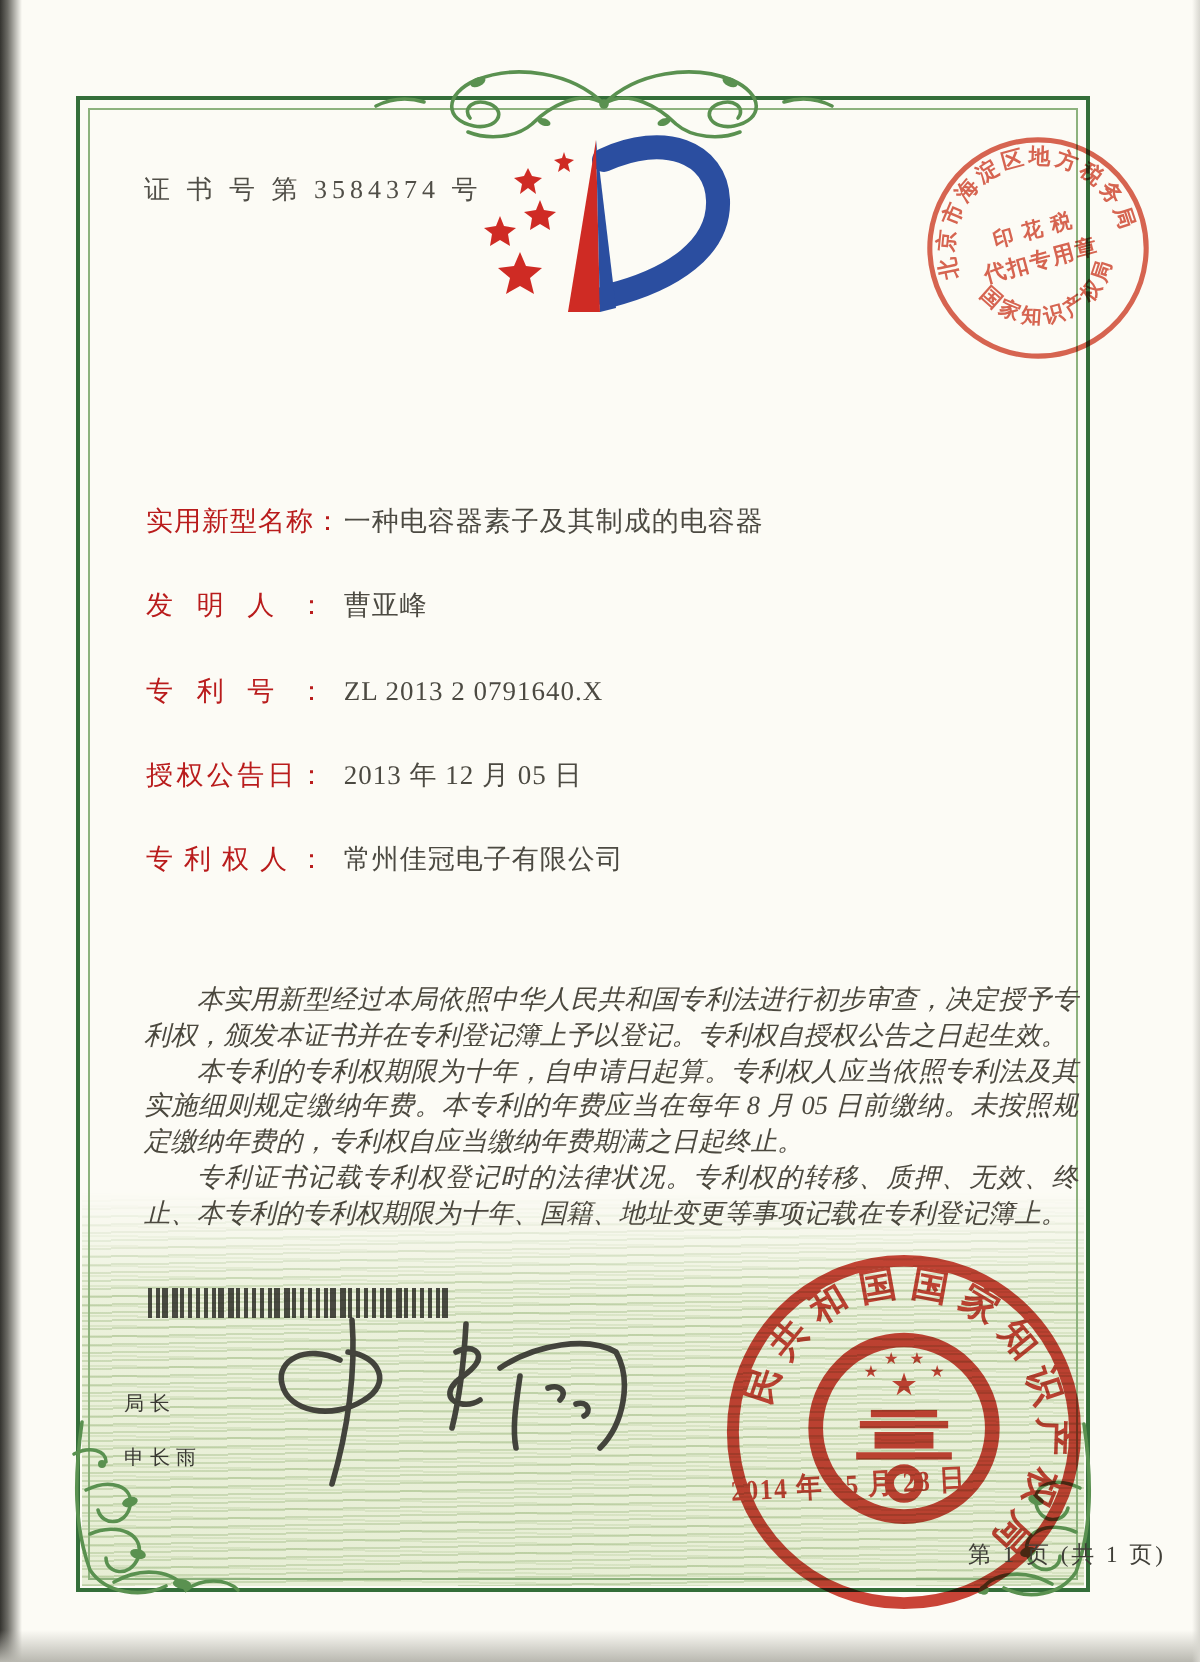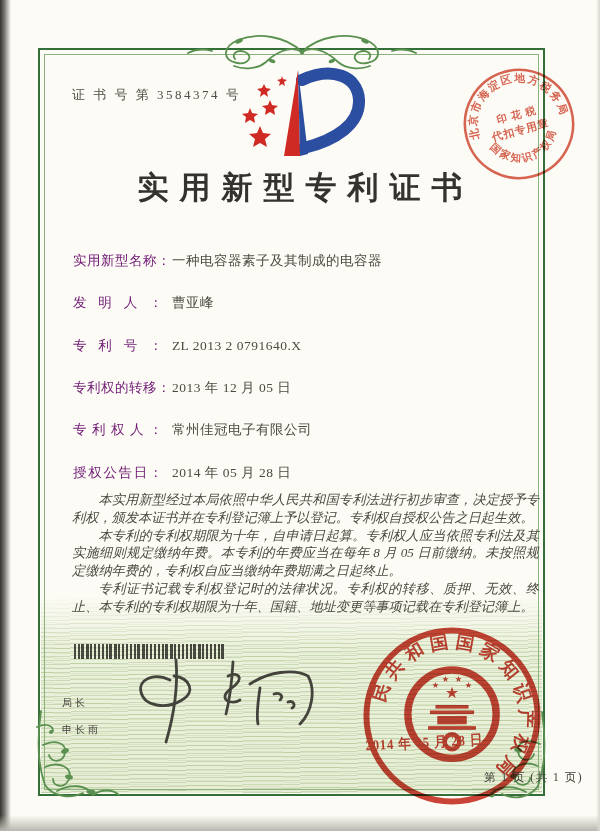--- a/index.html
+++ b/index.html
@@ -32,21 +32,21 @@
     -webkit-mask:linear-gradient(to bottom,transparent 0,#000 52px);
     mask:linear-gradient(to bottom,transparent 0,#000 52px);}
 
   .certno{position:absolute;left:72px;top:86px;font-size:13px;letter-spacing:2.5px;color:#504e47;}
   .title{position:absolute;left:0;top:167px;width:600px;text-align:center;
     font-size:31px;font-weight:bold;letter-spacing:11px;text-indent:11px;color:#33322d;}
 
   .logo{position:absolute;left:226px;top:64px;width:150px;height:102px;}
 
   .field{position:absolute;left:73px;font-size:13.5px;color:#4c4a42;letter-spacing:.5px;white-space:nowrap;}
-  .flabel{display:inline-block;width:90px;text-align:justify;text-align-last:justify;margin-right:5px;color:#701a75;}
+  .flabel{display:inline-block;width:90px;text-align:justify;text-align-last:justify;margin-right:5px;color:#b91c1c;}
   .f0{top:252px}.f1{top:294px}.f2{top:337px}.f3{top:379px}.f4{top:421px}.f5{top:464px}
 
   .paras{position:absolute;left:72px;top:491px;width:467px;font-size:13.2px;line-height:17.8px;
     color:#4b483e;text-align:justify;font-style:italic;}
   .paras p{margin:0;text-indent:2em;}
 
   .barcode{position:absolute;left:74px;top:644px;width:152px;height:15px;opacity:.82;
     background:
       repeating-linear-gradient(90deg,#25251f 0 2px,transparent 2px 4px),
       repeating-linear-gradient(90deg,#25251f 0 1px,transparent 1px 7px);}
@@ -136,45 +136,40 @@
 
     <g fill="#cf2b24">
       <polygon points="34,62 37,69 45,70 39,75 41,83 34,79 27,83 29,75 23,70 31,69"></polygon>
       <polygon points="24,44 26,49 32,50 28,53 29,59 24,56 19,59 20,53 16,50 22,49"></polygon>
       <polygon points="44,36 46,41 52,42 48,45 49,51 44,48 39,51 40,45 36,42 42,41"></polygon>
       <polygon points="38,20 40,24 45,25 41,28 42,33 38,30 34,33 35,28 31,25 36,24"></polygon>
       <polygon points="56,12 57,15 61,16 58,18 59,22 56,20 53,22 54,18 51,16 55,15"></polygon>
     </g>
   </svg>
 
-  <div class="title">实用新型专利证书</div>
 
   <div class="field f0">
     <span class="flabel">实用新型名称：</span>
     <span>一种电容器素子及其制成的电容器</span>
   </div>
   <div class="field f1">
     <span class="flabel">发明人：</span>
     <span>曹亚峰</span>
   </div>
   <div class="field f2">
     <span class="flabel">专利号：</span>
     <span>ZL 2013 2 0791640.X</span>
   </div>
   <div class="field f3">
-    <span class="flabel">专利权的转移：</span>
+    <span class="flabel">授权公告日：</span>
     <span>2013 年 12 月 05 日</span>
   </div>
   <div class="field f4">
     <span class="flabel">专利权人：</span>
     <span>常州佳冠电子有限公司</span>
-  </div>
-  <div class="field f5">
-    <span class="flabel">授权公告日：</span>
-    <span>2014 年 05 月 28 日</span>
   </div>
 
   <div class="paras">
     <p>本实用新型经过本局依照中华人民共和国专利法进行初步审查，决定授予专利权，颁发本证书并在专利登记簿上予以登记。专利权自授权公告之日起生效。</p>
     <p>本专利的专利权期限为十年，自申请日起算。专利权人应当依照专利法及其实施细则规定缴纳年费。本专利的年费应当在每年 8 月 05 日前缴纳。未按照规定缴纳年费的，专利权自应当缴纳年费期满之日起终止。</p>
     <p>专利证书记载专利权登记时的法律状况。专利权的转移、质押、无效、终止、本专利的专利权期限为十年、国籍、地址变更等事项记载在专利登记簿上。</p>
   </div>
 
   <div class="barcode"></div>
 

